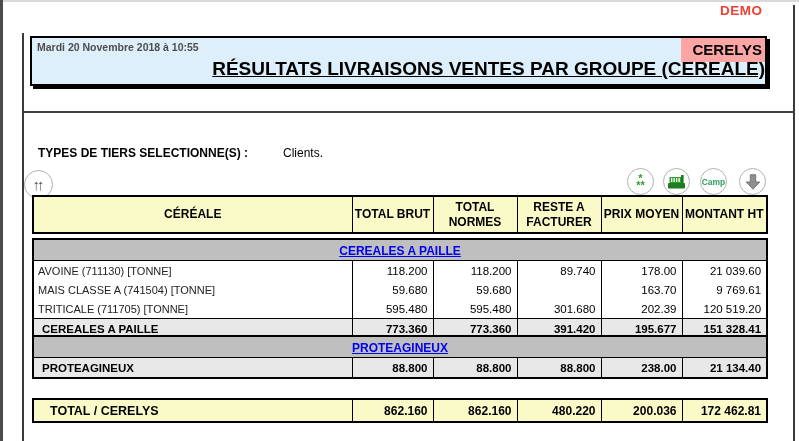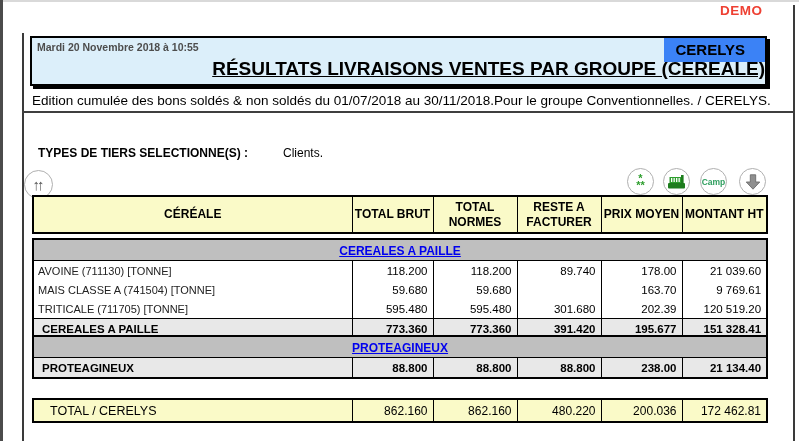--- a/index.html
+++ b/index.html
@@ -7,21 +7,21 @@
        font-family:"Liberation Sans","DejaVu Sans",sans-serif;color:#000;}
   .win-top{position:absolute;left:0;top:0;width:799px;height:2px;background:#d9d9d9;}
   .win-left{position:absolute;left:0;top:0;width:3px;height:441px;background:#4b4b4b;}
   .frame-l{position:absolute;left:22px;top:33px;width:2px;height:408px;background:#3a3a3a;}
   .frame-r{position:absolute;left:793px;top:5px;width:2px;height:436px;background:#3a3a3a;}
   .demo{position:absolute;left:720px;top:3px;font-size:13.5px;font-weight:bold;color:#EE4033;letter-spacing:.5px;}
   
   .hbox{position:absolute;left:30px;top:36px;width:733px;height:46px;background:#DCEFFA;
         border:2px solid #000;box-shadow:3px 3px 0 #000;}
   .hdate{position:absolute;left:5px;top:3px;font-size:10.5px;font-weight:bold;color:#4d4d4d;}
-  .hcompany{position:absolute;right:0;top:0;background:#3b82f6;padding:3px 20px 4px 12px;
+  .hcompany{position:absolute;right:0;top:0;background:#fca5a5;padding:3px 3px 4px 12px;
             font-size:15px;font-weight:bold;color:#000;}
   .htitle{position:absolute;left:0;right:0;top:20px;text-align:right;font-size:19px;
           font-weight:bold;text-decoration:underline;color:#000;}
   .edition{position:absolute;left:32px;top:93px;width:762px;font-size:13.5px;white-space:nowrap;}
   .divider{position:absolute;left:22px;top:111px;width:773px;height:2px;background:#3f3f3f;}
   .flabel{position:absolute;left:38px;top:146px;font-size:12px;font-weight:bold;}
   .fvalue{position:absolute;left:283px;top:146px;font-size:12px;}
   
   .circle{position:absolute;width:27px;height:27px;border:1px solid #b0b0b0;border-radius:50%;
           display:flex;align-items:center;justify-content:center;box-sizing:border-box;
@@ -37,42 +37,41 @@
   table.hdr,table.sec,table.tot{border:2px solid #000;}
   .hdr td{border:1px solid #000;background:#FAFAC8;font-weight:bold;font-size:12px;text-align:center;
           vertical-align:middle;height:33px;line-height:1.25;padding:1px 2px;}
   .sec td{height:17px;vertical-align:middle;overflow:hidden;white-space:nowrap;}
   td.bandtd{background:#BFBFBF;border-bottom:1px solid #000;text-align:center;}
   .bandlink{color:#0000EE;font-weight:bold;text-decoration:underline;font-size:12px;cursor:pointer;}
   .lab{font-size:11px;color:#222;padding-left:4px;text-align:left;}
   .num{font-size:11.5px;color:#000;padding-right:5px;text-align:right;border-left:1px solid #000;}
   tr.subtotal td{border-top:1px solid #000;background:#E8E8E8;font-weight:bold;}
   .slab{font-size:11.5px;padding-left:8px;text-align:left;}
-  .tot td{background:#FAFAC8;font-weight:normal;height:19px;vertical-align:middle;padding-left:16px;}
+  .tot td{background:#FAFAC8;font-weight:bold;height:19px;vertical-align:middle;padding-left:16px;}
   .tlab{font-size:12.5px;padding-left:6px;text-align:left;}
   .tot .num{font-size:12px;}
 </style>
 </head>
 <body>
 
 <div id="win">
   <div class="win-top"></div>
   <div class="win-left"></div>
   <div class="frame-l"></div>
   <div class="frame-r"></div>
 
   <div class="demo">DEMO</div>
 
   <div class="hbox">
     <div class="hdate">Mardi 20 Novembre 2018 à 10:55</div>
     <div class="hcompany">CERELYS</div>
     <div class="htitle">RÉSULTATS LIVRAISONS VENTES PAR GROUPE (CEREALE)</div>
   </div>
 
-  <div class="edition">Edition cumulée des bons soldés &amp; non soldés du 01/07/2018 au 30/11/2018.Pour le groupe Conventionnelles. / CERELYS.</div>
   <div class="divider"></div>
 
   <div class="flabel">TYPES DE TIERS SELECTIONNE(S) :</div>
   <div class="fvalue">Clients.</div>
 
   <div class="circle up">
     <span class="upg">↑↑</span>
   </div>
 
   <div class="circle i1">

